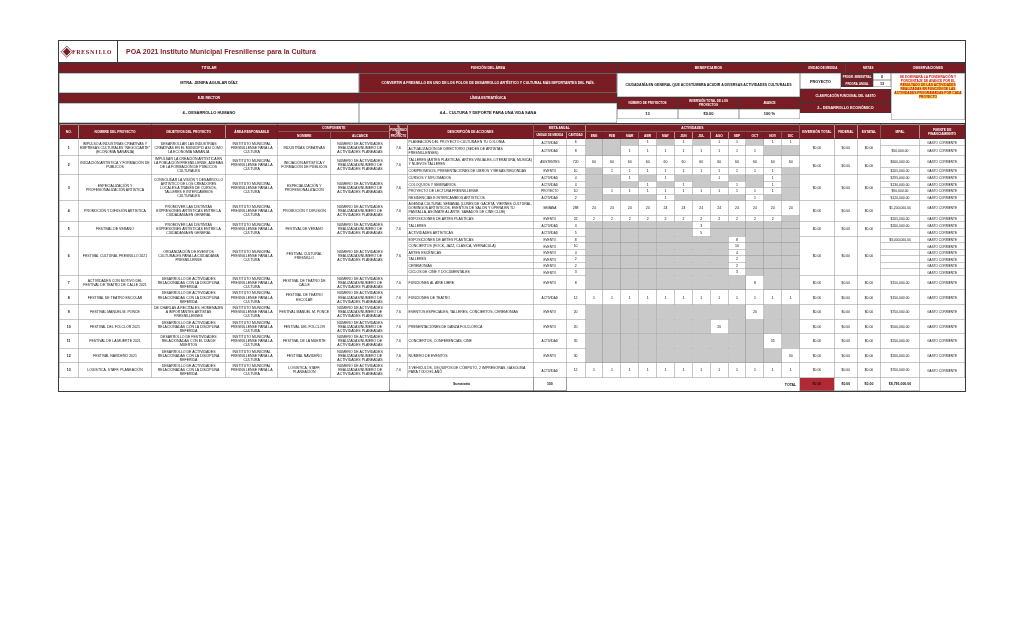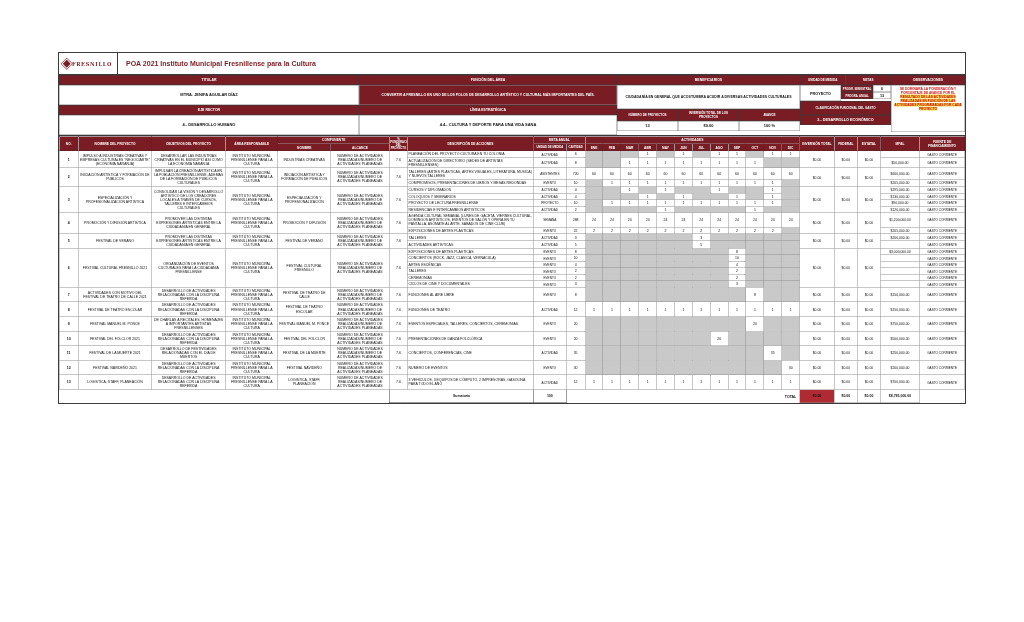--- a/index.html
+++ b/index.html
@@ -1,18 +1,18 @@
 <!DOCTYPE html>
 <html><head>
 <meta charset="utf-8">
 <style>
   html,body{margin:0;padding:0}
   body{width:1024px;height:622px;background:#ffffff;position:relative;overflow:hidden;
        font-family:"Liberation Sans",sans-serif}
-  .sheet{position:absolute;left:58px;top:52px;width:910px;height:540px;overflow:hidden}
+  .sheet{position:absolute;left:58px;top:40px;width:910px;height:540px;overflow:hidden}
   .scale{width:1812px;transform:scale(0.5);transform-origin:0 0;border:2px solid #3a3a3a;background:#fff}
 
   
   .band1{display:flex;border-bottom:2px solid #3a3a3a;height:42px}
   .logo{width:116px;border-right:2px solid #3a3a3a;display:flex;align-items:center;justify-content:center;gap:5px}
   .crest{width:11px;height:11px;background:#7a1c23;transform:rotate(45deg);box-shadow:0 0 0 2px #fff,0 0 0 3px #7a1c23}
   .logotext{font-family:"DejaVu Serif",serif;font-weight:bold;color:#7a1c23;font-size:10px;letter-spacing:1.5px}
   .title{flex:1;display:flex;align-items:center;padding-left:16px;font-size:14px;font-weight:bold;color:#7a1c23}
 
   .band2{display:flex;border-bottom:2px solid #3a3a3a}

